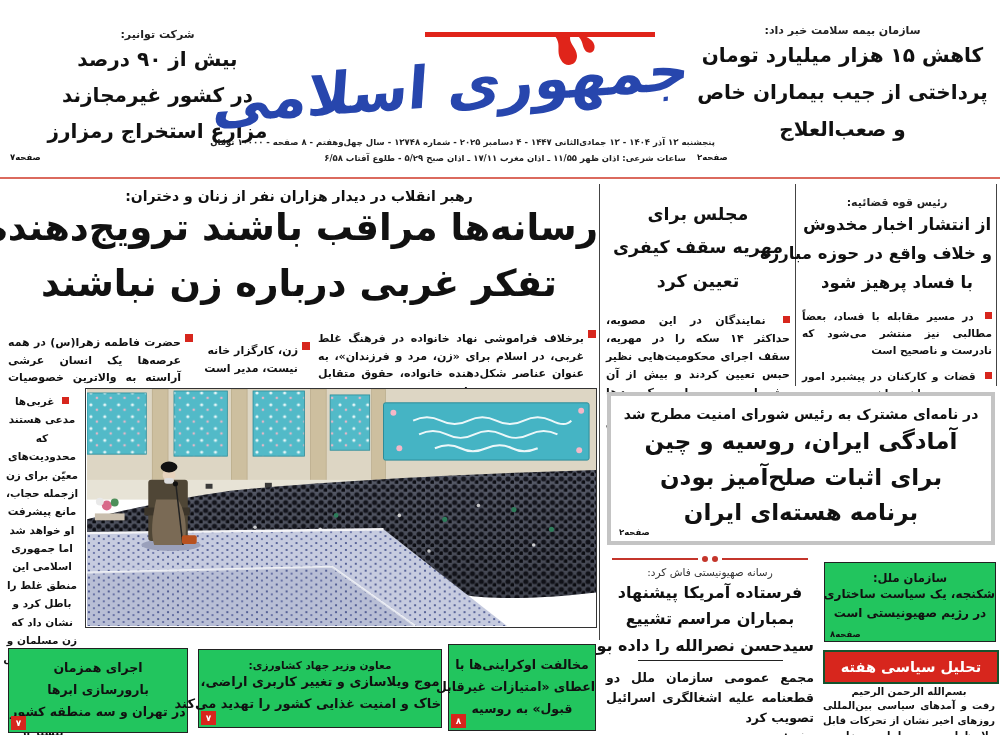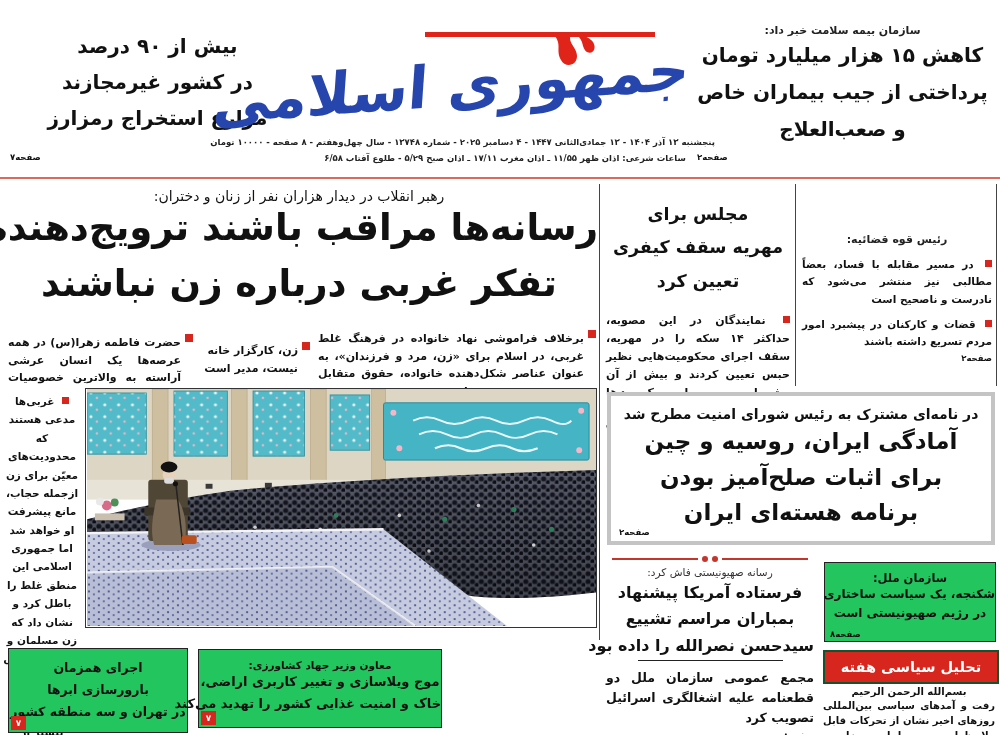--- a/index.html
+++ b/index.html
@@ -34,20 +34,21 @@
     <div class="kicker">سازمان بیمه سلامت خبر داد:</div>
     <div class="nowrap" style="font-size:20px;font-weight:bold;line-height:1.85;">
       <div>کاهش ۱۵ هزار میلیارد تومان</div>
       <div>پرداختی از جیب بیماران خاص</div>
       <div>و صعب‌العلاج</div>
     </div>
   </div>
   <div class="abs pageref" style="left:697px;top:152px;">صفحه۲</div>
 
   <div class="abs c" style="left:10px;top:28px;width:295px;">
+    <div class="kicker">شرکت توانیر:</div>
     <div class="nowrap" style="font-size:20px;font-weight:bold;line-height:1.8;">
       <div>بیش از ۹۰ درصد</div>
       <div>در کشور غیرمجازند</div>
       <div>مزارع استخراج رمزارز</div>
     </div>
   </div>
   <div class="abs pageref" style="left:10px;top:152px;">صفحه۷</div>
 
   <div class="abs" style="left:320px;top:20px;width:370px;height:110px;">
     <svg class="abs" style="left:105px;top:-10px;" width="230" height="62" viewBox="0 0 230 62">
@@ -62,21 +63,21 @@
     <div class="nowrap">پنجشنبه ۱۳ آذر ۱۴۰۴ - ۱۳ جمادی‌الثانی ۱۴۴۷ - ۴ دسامبر ۲۰۲۵ - شماره ۱۳۷۴۸ - سال چهل‌وهفتم - ۸ صفحه - ۱۰۰۰۰ تومان</div>
     <div class="nowrap">ساعات شرعی: اذان ظهر ۱۱/۵۵ ـ اذان مغرب ۱۷/۱۱ ـ اذان صبح ۵/۲۹ - طلوع آفتاب ۶/۵۸</div>
   </div>
 
   <div class="redrule"></div>
 
   <div class="vline" style="left:599px;top:184px;height:456px;"></div>
   <div class="vline" style="left:795px;top:184px;height:202px;"></div>
   <div class="vline" style="left:996px;top:184px;height:202px;"></div>
 
-  <div class="abs c" style="left:0;top:188px;width:598px;font-size:14px;font-weight:normal;">رهبر انقلاب در دیدار هزاران نفر از زنان و دختران:</div>
+  <div class="abs c" style="left:0;top:188px;width:598px;font-size:14px;font-weight:bold;">رهبر انقلاب در دیدار هزاران نفر از زنان و دختران:</div>
   <div class="abs c nowrap" style="left:0;top:206px;width:598px;font-size:37px;font-weight:bold;letter-spacing:-1px;">رسانه‌ها مراقب باشند ترویج‌دهنده</div>
   <div class="abs c nowrap" style="left:0;top:262px;width:598px;font-size:37px;font-weight:bold;letter-spacing:-1px;">تفکر غربی درباره زن نباشند</div>
 
   <div class="abs deckitem" style="left:318px;top:330px;width:278px;">
     <span class="bullet"></span>
     <span>برخلاف فراموشی نهاد خانواده در فرهنگ غلط غربی، در اسلام برای «زن، مرد و فرزندان»، به عنوان عناصر شکل‌دهنده خانواده، حقوق متقابل و مشخصی دیده شده است</span>
   </div>
   <div class="abs deckitem" style="left:200px;top:342px;width:110px;text-align:right;">
     <span class="bullet"></span>
     <span>زن، کارگزار خانه نیست، مدیر است</span>
@@ -196,22 +197,27 @@
       <div>مهریه سقف کیفری</div>
       <div>تعیین کرد</div>
     </div>
     <div class="bodytxt" style="margin-top:14px;text-align:justify;">
       <span class="bullet" style="width:7px;height:7px;"></span>
       <span>نمایندگان در این مصوبه، حداکثر ۱۴ سکه را در مهریه، سقف اجرای محکومیت‌هایی نظیر حبس تعیین کردند و بیش از آن مشمول حبس و سایر محکومیت‌ها نخواهد شد</span>
     </div>
     <div class="pageref" style="text-align:left;margin-top:2px;">صفحه۳</div>
   </div>
 
-  <div class="abs c" style="left:802px;top:196px;width:190px;margin-top:37px;">
+  <div class="abs c" style="left:802px;top:196px;width:190px;">
     <div class="kicker">رئیس قوه قضائیه:</div>
+    <div class="nowrap" style="font-size:16.5px;font-weight:bold;line-height:1.75;margin-top:2px;">
+      <div>از انتشار اخبار مخدوش</div>
+      <div>و خلاف واقع در حوزه مبارزه</div>
+      <div>با فساد پرهیز شود</div>
+    </div>
     <div class="bodytxt" style="margin-top:10px;font-size:10.5px;">
       <span class="bullet" style="width:7px;height:7px;"></span>
       <span>در مسیر مقابله با فساد، بعضاً مطالبی نیز منتشر می‌شود که نادرست و ناصحیح است</span>
     </div>
     <div class="bodytxt" style="margin-top:8px;font-size:10.5px;">
       <span class="bullet" style="width:7px;height:7px;"></span>
       <span>قضات و کارکنان در پیشبرد امور مردم تسریع داشته باشند</span>
     </div>
     <div class="pageref" style="text-align:right;margin-top:2px;">صفحه۲</div>
   </div>
@@ -274,14 +280,22 @@
 
   <div class="bx" style="left:198px;top:649px;width:242px;height:77px;">
     <div class="c" style="font-size:10.5px;font-weight:600;margin-top:9px;">معاون وزیر جهاد کشاورزی:</div>
     <div class="c nowrap" style="font-size:13px;font-weight:bold;line-height:1.7;">
       <div>موج ویلاسازی و تغییر کاربری اراضی،</div>
       <div>خاک و امنیت غذایی کشور را تهدید می‌کند</div>
     </div>
     <div class="badge">۷</div>
   </div>
 
+  <div class="bx" style="left:448px;top:644px;width:146px;height:85px;">
+    <div class="c nowrap" style="font-size:12.5px;font-weight:bold;line-height:1.75;margin-top:9px;">
+      <div>مخالفت اوکراینی‌ها با</div>
+      <div>اعطای «امتیازات غیرقابل</div>
+      <div>قبول» به روسیه</div>
+    </div>
+    <div class="badge">۸</div>
+  </div>
 
 </div>
 
 </body></html>

